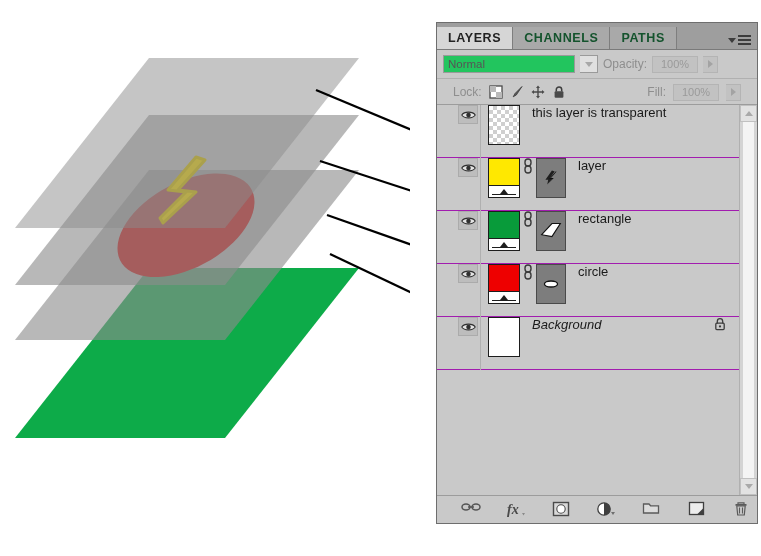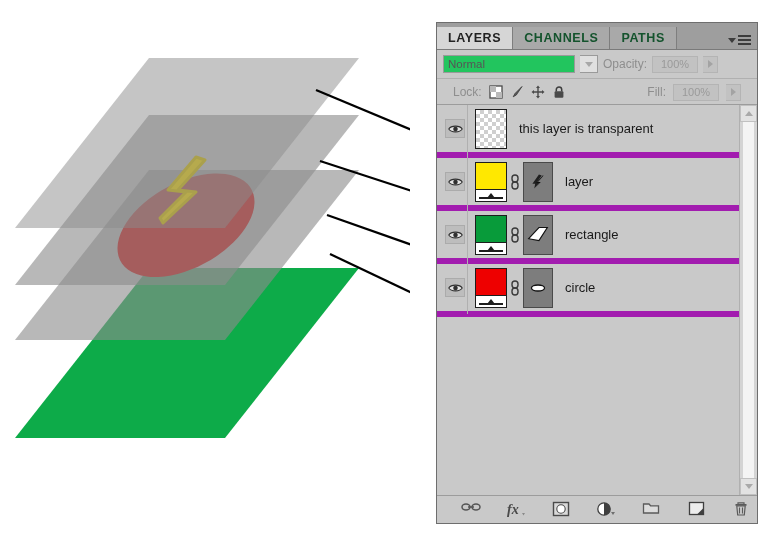--- a/index.html
+++ b/index.html
@@ -51,22 +51,22 @@
 
   
   .lock-row{height:26px;display:flex;align-items:center;padding:0 16px;gap:7px;
             background:#c9c9c9;border-bottom:1px solid #9c9c9c;}
   .lock-icon{width:14px;height:14px;display:flex;align-items:center;justify-content:center;}
 
   
   .layer-list{position:absolute;left:0;right:0;top:81px;bottom:28px;background:#c9c9c9;
               border-top:1px solid #9c9c9c;overflow:hidden;}
   .rows{position:absolute;left:0;top:0;right:17px;bottom:0;}
-  .layer-row{height:53px;display:flex;align-items:center;border-bottom:6px solid #a21caf;
-             box-sizing:border-box;padding-left:6px;}
+  .layer-row{height:53px;display:flex;align-items:flex-start;border-bottom:1px solid #a21caf;
+             box-sizing:border-box;padding-left:19px;}
   .eye-cell{width:24px;display:flex;align-items:center;justify-content:center;flex:0 0 24px;}
   .eye-box{width:20px;height:19px;background:#bdbdbd;border:1px solid #ababab;
            display:flex;align-items:center;justify-content:center;box-sizing:border-box;}
   .divider{width:1px;height:53px;background:#b0b0b0;}
   .thumb{width:32px;height:40px;border:1.5px solid #1d1d1d;background:#fff;margin-left:7px;
          box-sizing:border-box;position:relative;flex:0 0 32px;}
   .thumb .fill{position:absolute;left:0;right:0;top:0;height:27px;}
   .thumb .strip{position:absolute;left:0;right:0;bottom:0;height:11px;background:#fff;
                 border-top:1.5px solid #1d1d1d;display:flex;align-items:center;justify-content:center;}
   .thumb .strip .tri{width:0;height:0;border-left:4px solid transparent;border-right:4px solid transparent;
@@ -317,20 +317,42 @@
             </svg>
         </div>
         <div class="mask-thumb">
           <svg width="100%" height="100%" viewBox="0 0 30 40">
               <ellipse cx="15" cy="20" rx="7" ry="3.2" fill="#ffffff" stroke="#111" stroke-width="1.4"></ellipse>
             </svg>
         </div>
         <span class="layer-name">circle</span>
       </div>
 
+      <div class="layer-row">
+        <div class="eye-cell">
+          <span class="eye-box">
+            <svg width="15" height="10" viewBox="0 0 15 10">
+                <path d="M0.8 5 C3 1.2 12 1.2 14.2 5 C12 8.8 3 8.8 0.8 5 Z" fill="#e4e4e4" stroke="#2f2f2f" stroke-width="1.1"></path>
+                <circle cx="7.5" cy="5" r="2.3" fill="#2f2f2f"></circle>
+              </svg>
+          </span>
+        </div>
+        <div class="divider"></div>
+        <div class="thumb">
+          <span class="fill" style="height:100%;background:#ffffff"></span>
+        </div>
+        <span class="layer-name italic">Background</span>
+        <span class="lock-badge">
+          <svg width="12" height="14" viewBox="0 0 12 14">
+              <path d="M3.3 6.4 V4.4 a2.7 2.7 0 0 1 5.4 0 V6.4" fill="none" stroke="#3d3d3d" stroke-width="1.3"></path>
+              <rect x="1.8" y="6.2" width="8.4" height="6.4" rx="1" fill="none" stroke="#3d3d3d" stroke-width="1.3"></rect>
+              <circle cx="6" cy="9.4" r="1.1" fill="#3d3d3d"></circle>
+            </svg>
+        </span>
+      </div>
 
     </div>
 
     <div class="vscroll">
       <div class="sb-btn">
           <span class="chev-up"></span>
         </div>
       <div class="sb-track"></div>
       <div class="sb-btn bottom">
           <span class="chev-dn"></span>

